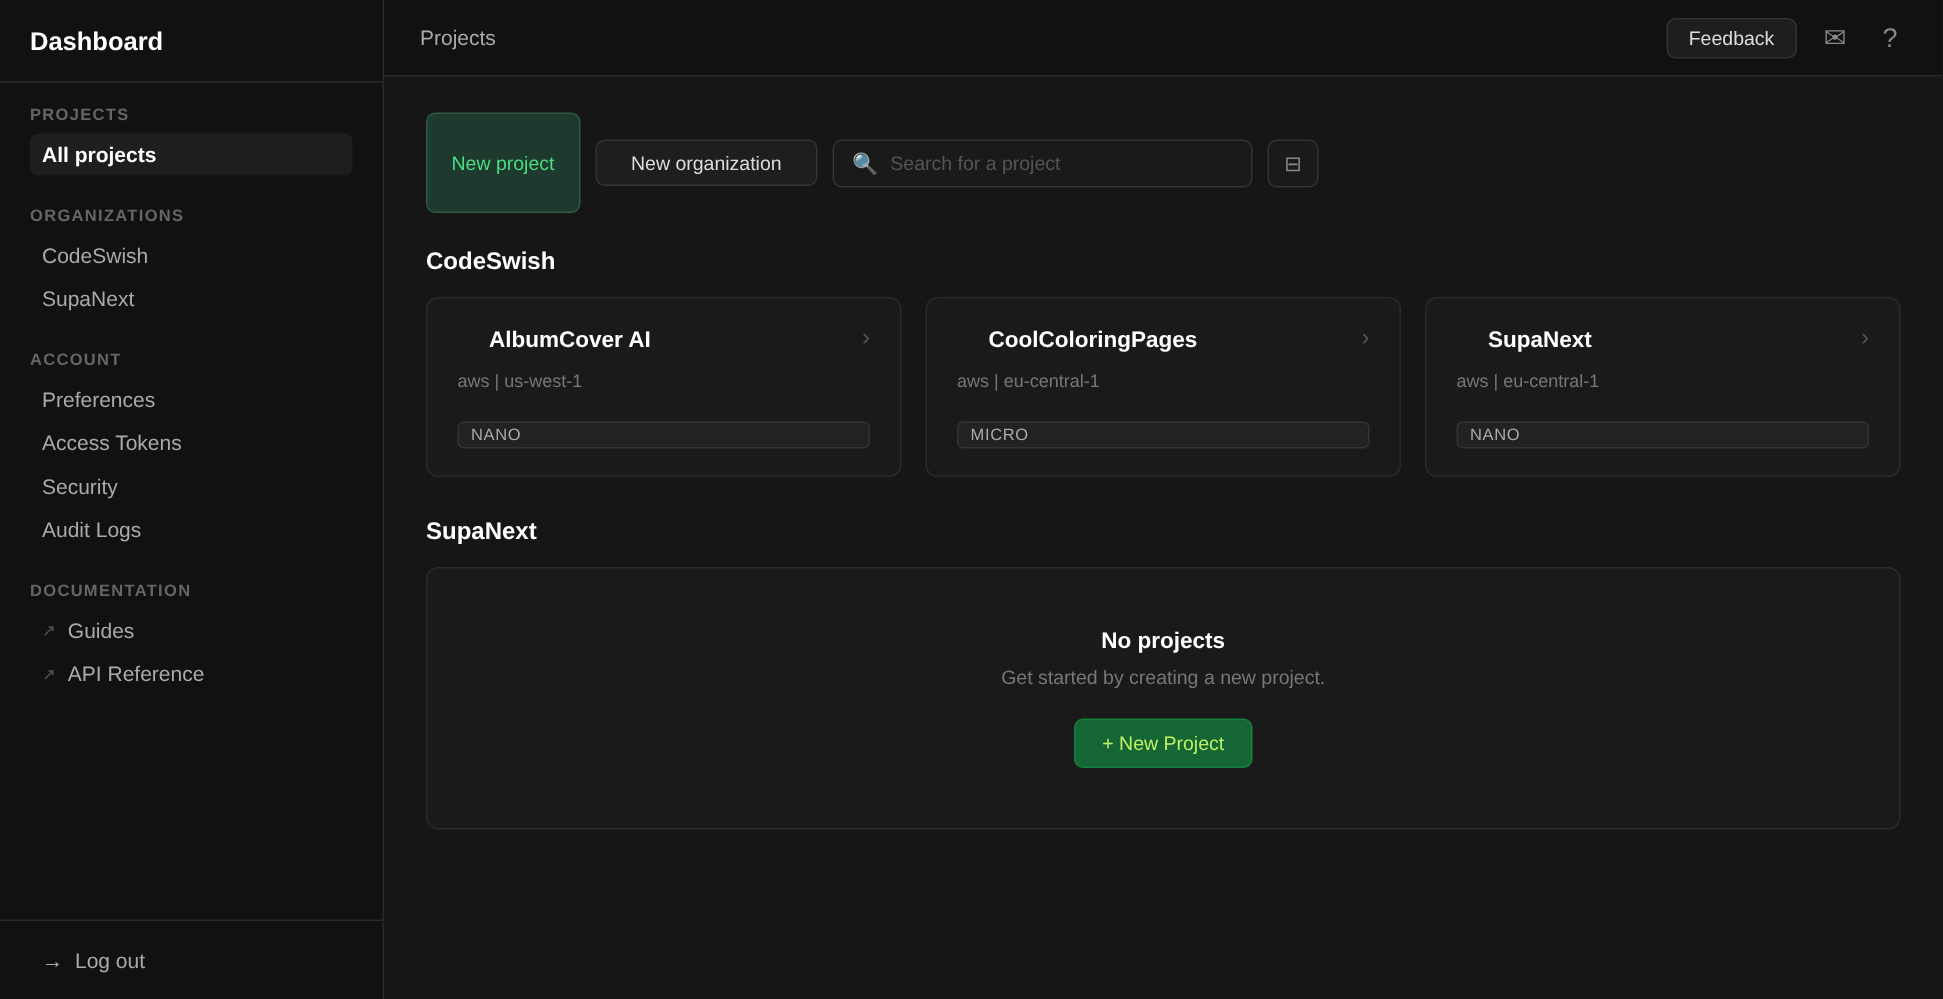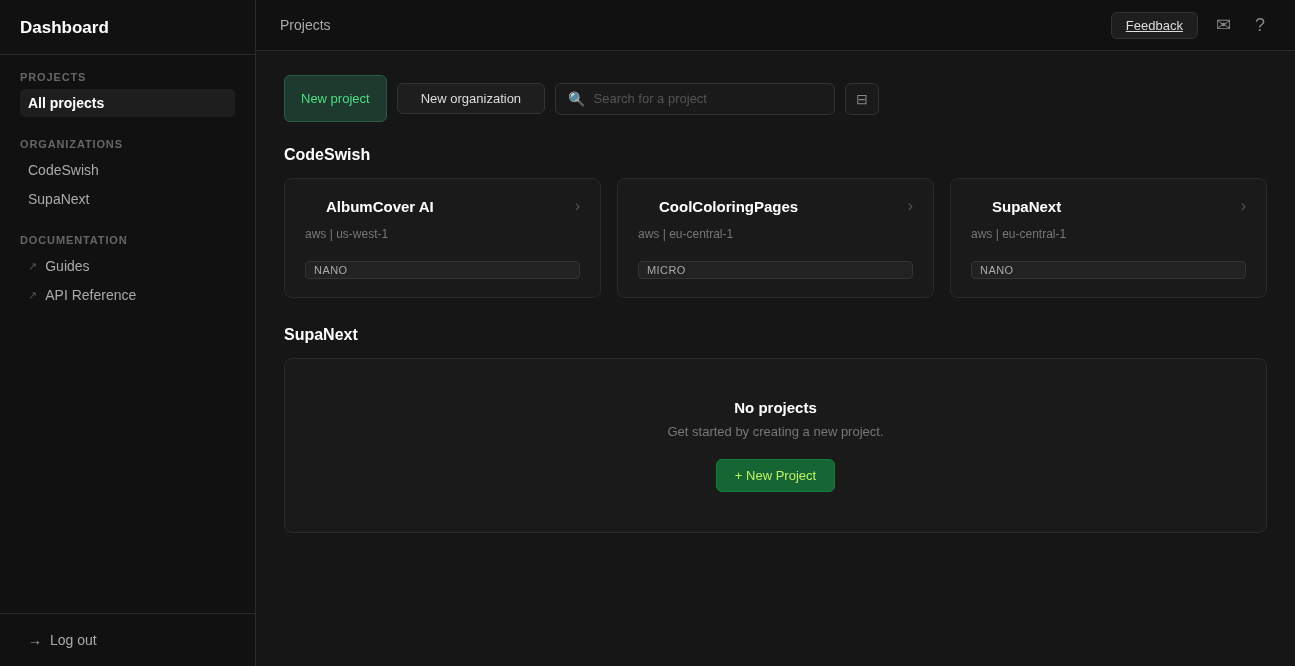--- a/index.html
+++ b/index.html
@@ -115,21 +115,20 @@
     }
 
     .feedback-btn {
       background: #1e1e1e;
       border: 1px solid #333;
       color: #ddd;
       padding: 5px 14px;
       border-radius: 6px;
       cursor: pointer;
       font-size: 13px;
-      text-decoration: underline;
     }
 
     .icon-btn {
       background: transparent;
       border: none;
       color: #888;
       cursor: pointer;
       font-size: 18px;
       padding: 4px 6px;
       border-radius: 4px;
@@ -148,21 +147,21 @@
       display: flex;
       align-items: center;
       gap: 10px;
       margin-bottom: 24px;
     }
 
     .btn-primary {
       background: #1e3a2f;
       border: 1px solid #2d5a43;
       color: #4ade80;
-      padding: 15px 16px;
+      padding: 25px 16px;
       border-radius: 6px;
       cursor: pointer;
       font-size: 13px;
       font-weight: 500;
     }
 
     .btn-secondary {
       background: #1e1e1e;
       border: 1px solid #333;
       color: #ddd;
@@ -326,20 +325,35 @@
   <div class="sidebar-section">
     <div class="sidebar-section-label">Organizations</div>
     <div class="sidebar-item">
       <span>CodeSwish</span>
     </div>
     <div class="sidebar-item">
       <span>SupaNext</span>
     </div>
   </div>
 
+  <div class="sidebar-section">
+    <div class="sidebar-section-label">Account</div>
+    <div class="sidebar-item">
+      <span>Preferences</span>
+    </div>
+    <div class="sidebar-item">
+      <span>Access Tokens</span>
+    </div>
+    <div class="sidebar-item">
+      <span>Security</span>
+    </div>
+    <div class="sidebar-item">
+      <span>Audit Logs</span>
+    </div>
+  </div>
 
   <div class="sidebar-section">
     <div class="sidebar-section-label">Documentation</div>
     <div class="sidebar-item">
       <span class="ext-icon">↗</span>
       <span>Guides</span>
     </div>
     <div class="sidebar-item">
       <span class="ext-icon">↗</span>
       <span>API Reference</span>

